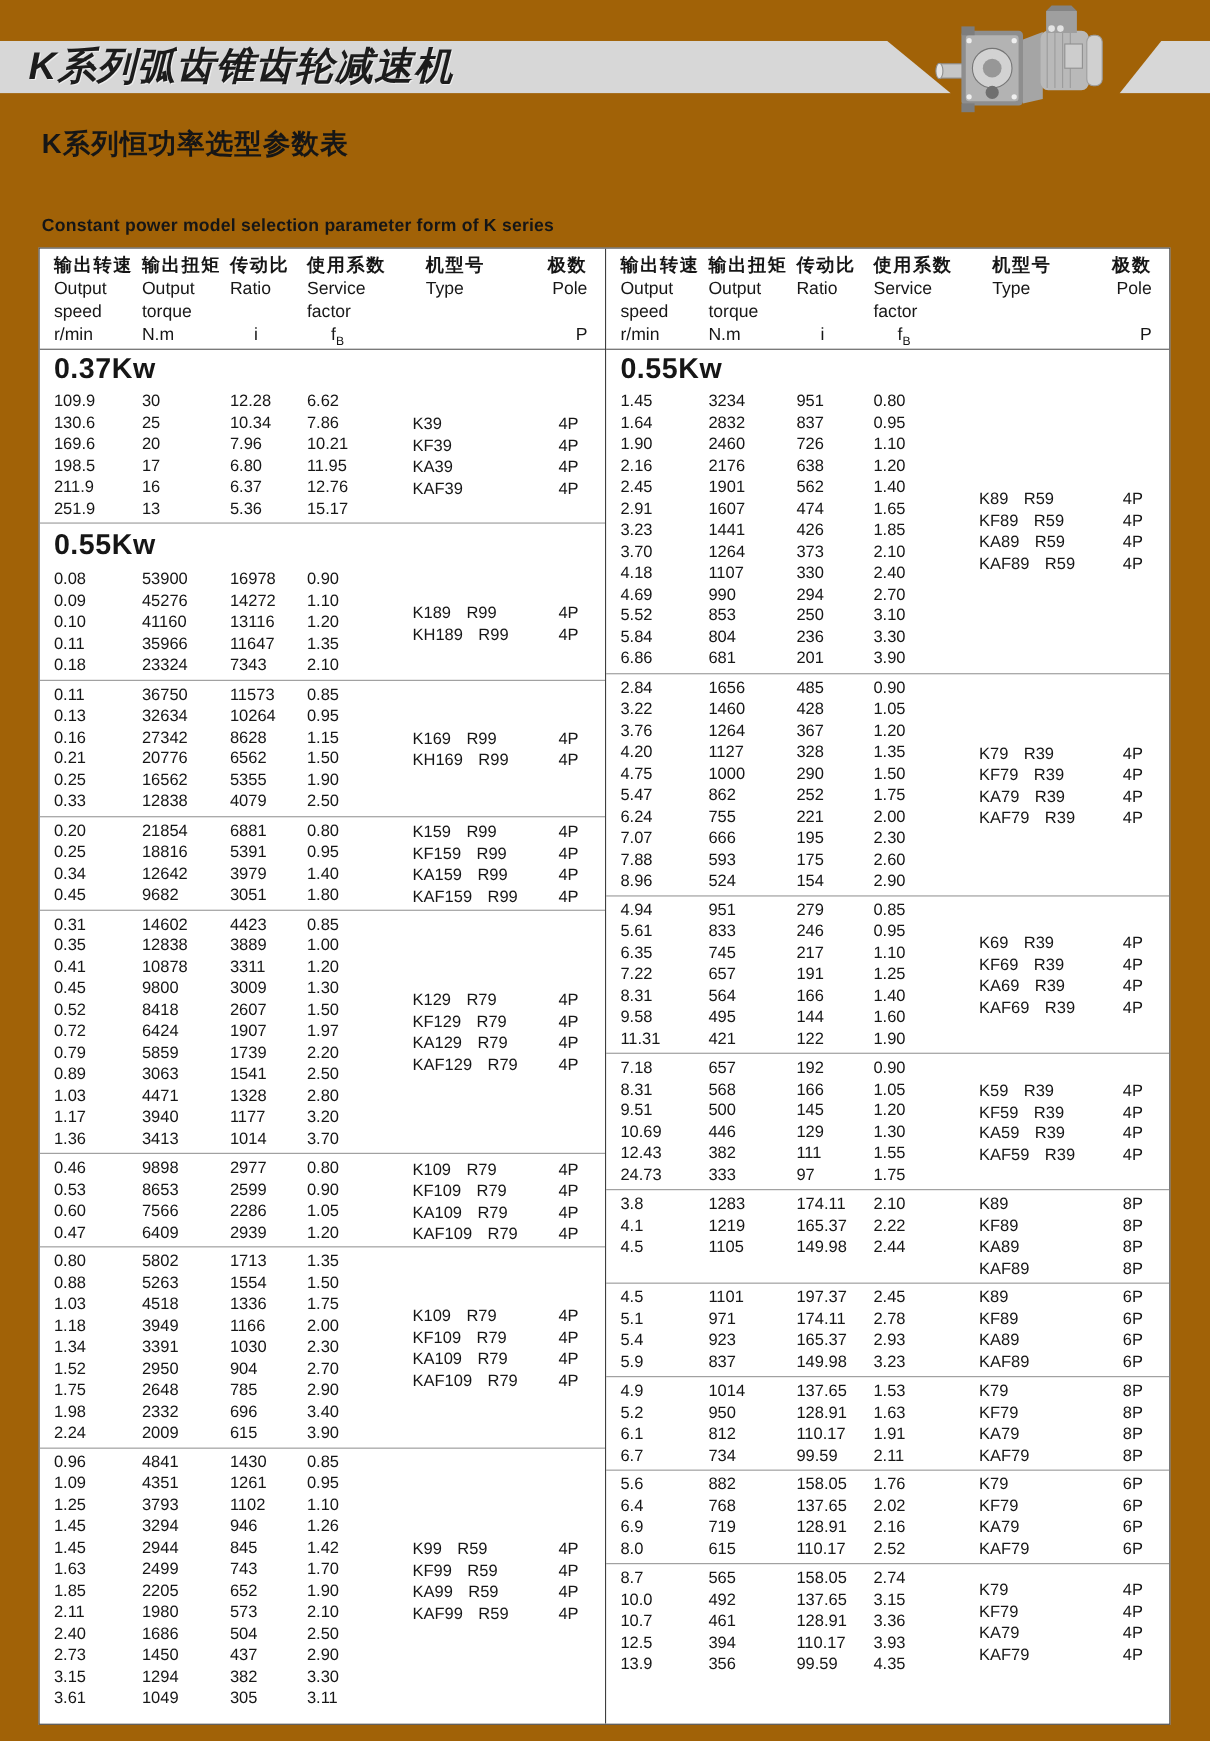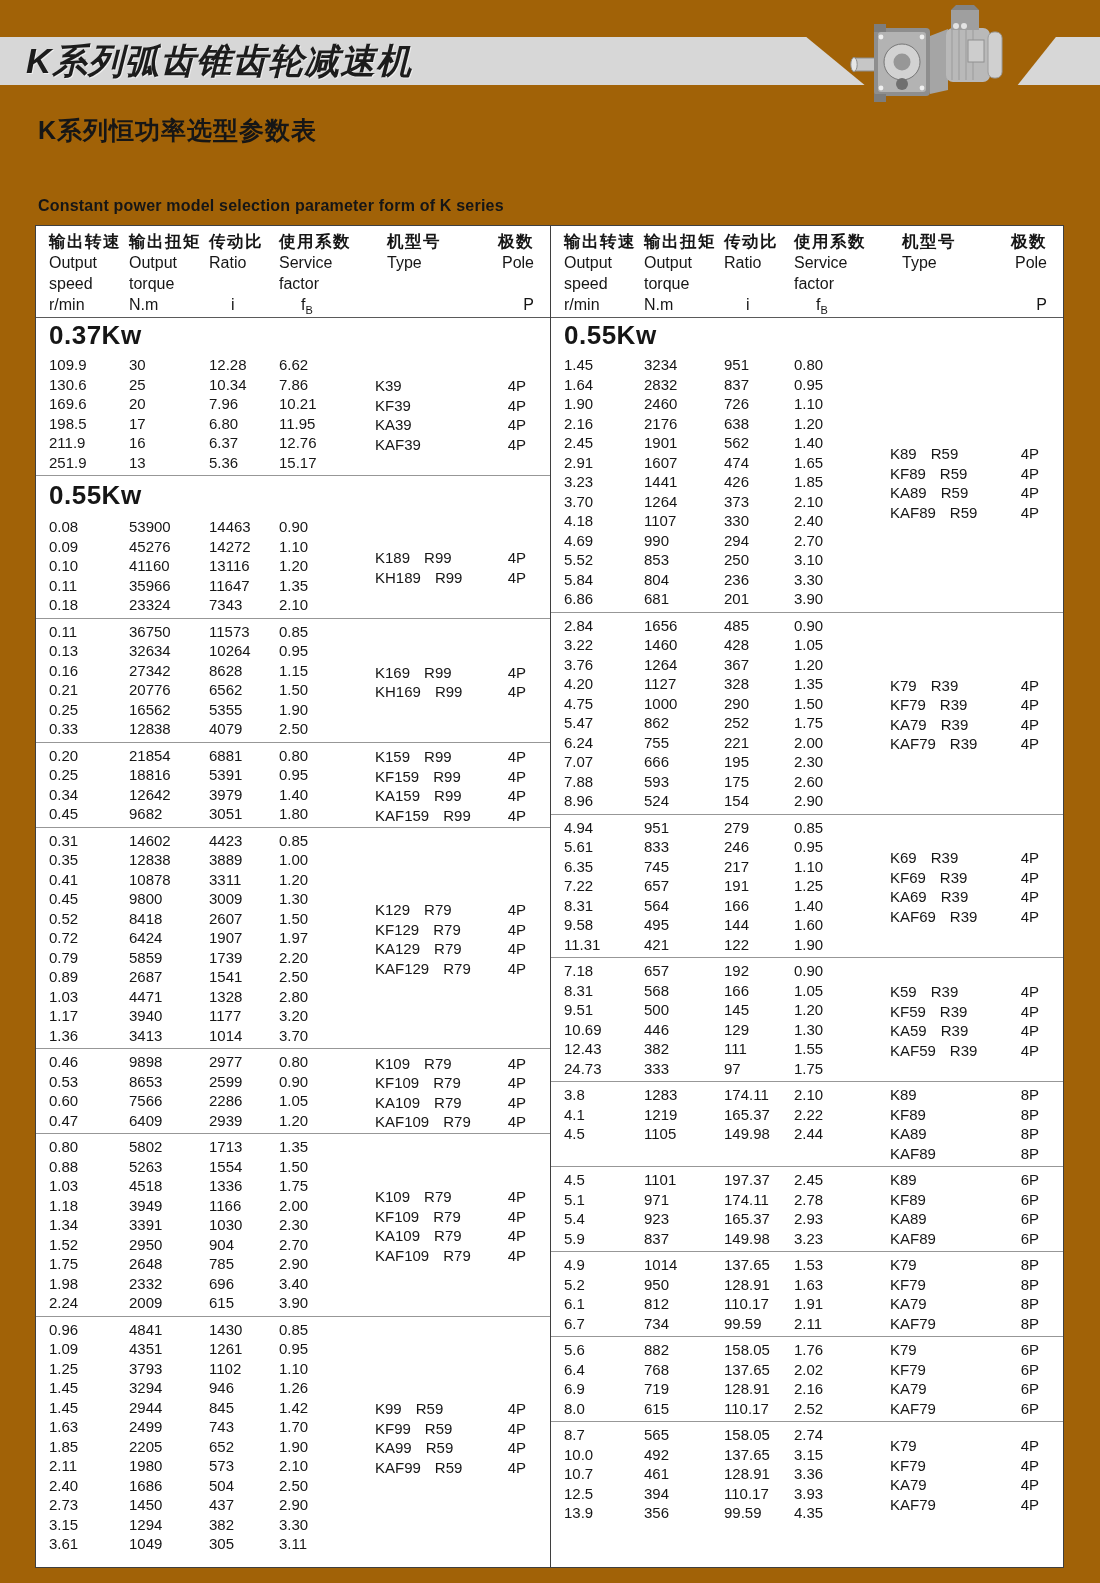--- a/index.html
+++ b/index.html
@@ -207,21 +207,21 @@
                 </div>
               </div>
             </div>
           </div>
           <div class="sect">
             <div class="power-row">0.55Kw</div>
             <div class="block">
               <div class="row">
                 <span class="c1">0.08</span>
                 <span class="c2">53900</span>
-                <span class="c3">14463</span>
+                <span class="c3">16978</span>
                 <span class="c4">0.90</span>
               </div>
               <div class="row">
                 <span class="c1">0.09</span>
                 <span class="c2">45276</span>
                 <span class="c3">14272</span>
                 <span class="c4">1.10</span>
               </div>
               <div class="row">
                 <span class="c1">0.10</span>
@@ -390,21 +390,21 @@
                 <span class="c4">1.97</span>
               </div>
               <div class="row">
                 <span class="c1">0.79</span>
                 <span class="c2">5859</span>
                 <span class="c3">1739</span>
                 <span class="c4">2.20</span>
               </div>
               <div class="row">
                 <span class="c1">0.89</span>
-                <span class="c2">2687</span>
+                <span class="c2">3063</span>
                 <span class="c3">1541</span>
                 <span class="c4">2.50</span>
               </div>
               <div class="row">
                 <span class="c1">1.03</span>
                 <span class="c2">4471</span>
                 <span class="c3">1328</span>
                 <span class="c4">2.80</span>
               </div>
               <div class="row">

